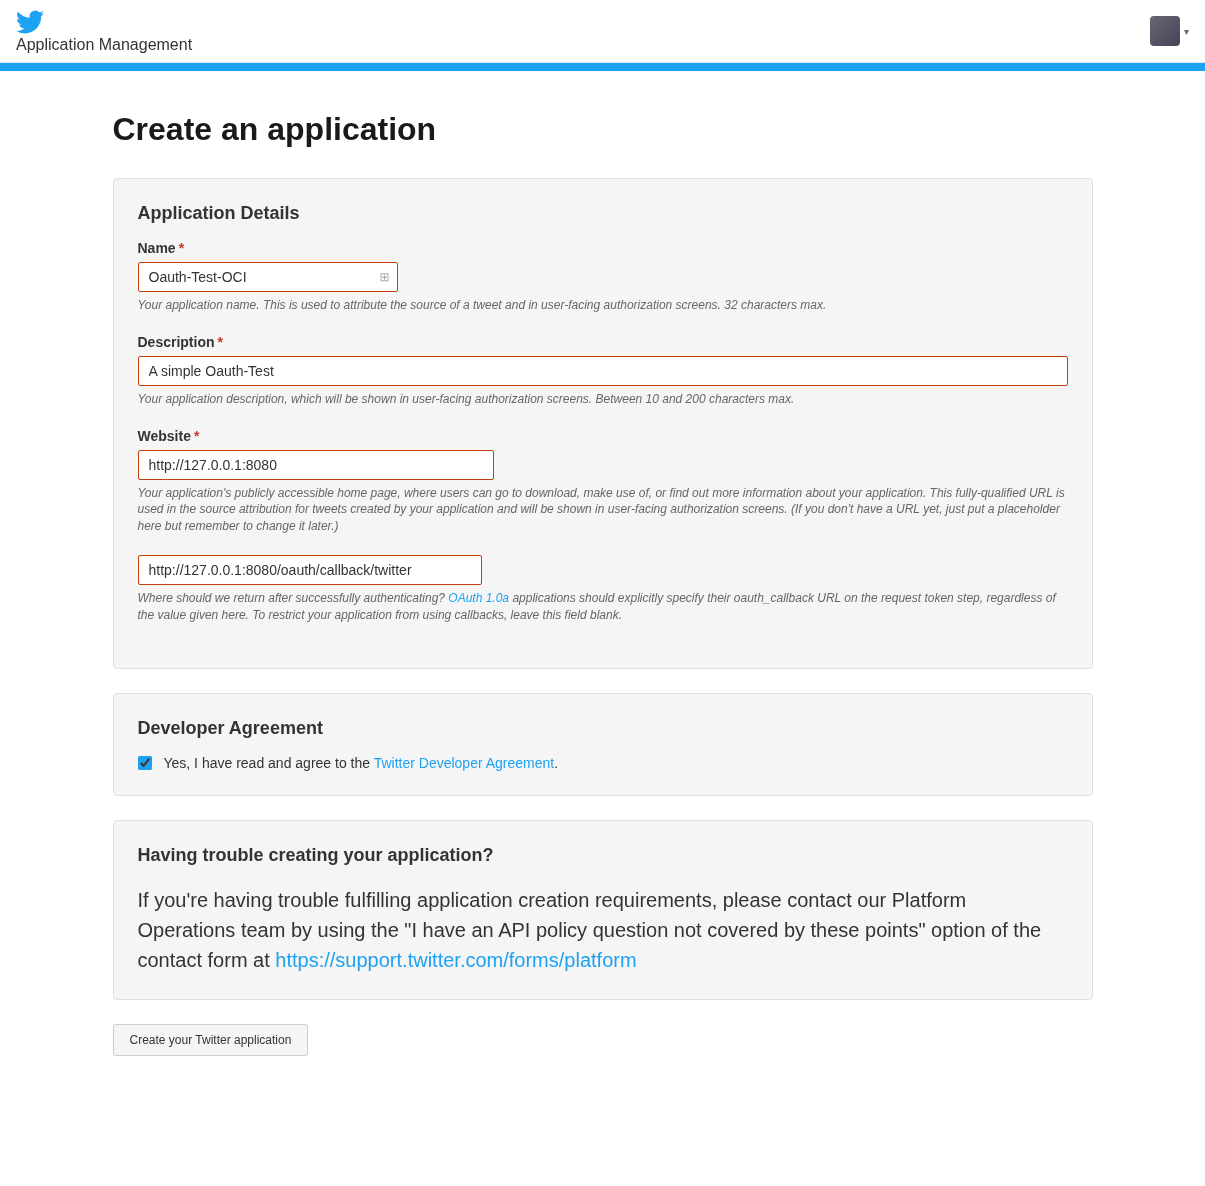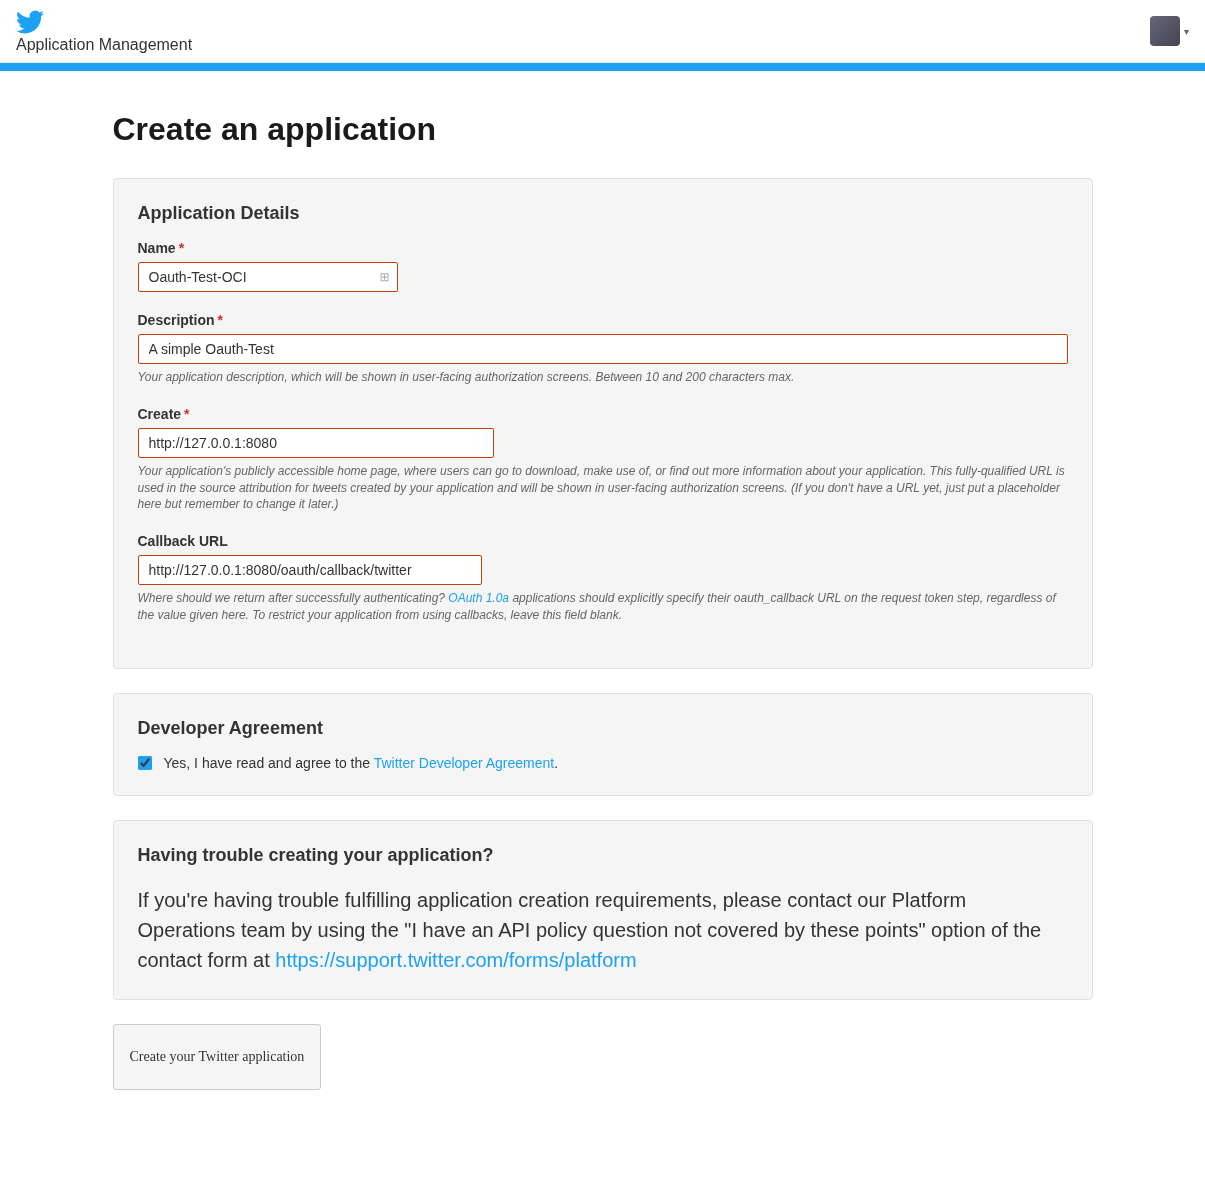--- a/index.html
+++ b/index.html
@@ -204,25 +204,25 @@
     }
 
     
     .submit-section {
       margin-top: 16px;
     }
     .submit-btn {
       background: #f5f5f5;
       border: 1px solid #ccc;
       border-radius: 3px;
-      padding: 24px 16px;
-      font-size: 14px;
+      padding: 8px 16px;
+      font-size: 12px;
       color: #333;
       cursor: pointer;
-      font-family: Liberation Serif, serif;
+      font-family: Liberation Sans, sans-serif;
     }
   </style>
 </head>
 <body>
 
 <header class="header">
   <div class="header-left">
 
     <svg class="twitter-bird" viewBox="0 0 24 24" fill="#1da1f2" xmlns="http://www.w3.org/2000/svg">
       <path d="M23.954 4.569a10 10 0 0 1-2.825.775 4.958 4.958 0 0 0 2.163-2.723 9.99 9.99 0 0 1-3.127 1.195 4.92 4.92 0 0 0-8.384 4.482C7.691 8.094 4.066 6.13 1.64 3.161a4.822 4.822 0 0 0-.666 2.475c0 1.71.87 3.213 2.188 4.096a4.904 4.904 0 0 1-2.228-.616v.061a4.923 4.923 0 0 0 3.946 4.827 4.996 4.996 0 0 1-2.212.085 4.937 4.937 0 0 0 4.604 3.417 9.868 9.868 0 0 1-6.102 2.105c-.39 0-.779-.023-1.17-.067a13.995 13.995 0 0 0 7.557 2.209c9.054 0 13.999-7.496 13.999-13.986 0-.209 0-.42-.015-.63a9.936 9.936 0 0 0 2.46-2.548l-.047-.02z"></path>
@@ -248,44 +248,42 @@
 
     <div class="form-group">
       <div class="field-label">
         <span>Name</span>
         <span class="required-star">*</span>
       </div>
       <div class="name-input-wrapper">
         <input type="text" class="field-input input-name" value="Oauth-Test-OCI" style="">
         <span class="input-icon">⊞</span>
       </div>
+      <p class="field-hint">Your application name. This is used to attribute the source of a tweet and in user-facing authorization screens. 32 characters max.</p>
     </div>
 
     <div class="form-group">
       <div class="field-label">
         <span>Description</span>
         <span class="required-star">*</span>
       </div>
       <input type="text" class="field-input input-description" value="A simple Oauth-Test" style="">
       <p class="field-hint">Your application description, which will be shown in user-facing authorization screens. Between 10 and 200 characters max.</p>
     </div>
 
     <div class="form-group">
       <div class="field-label">
-        <span>Create</span>
+        <span>Website</span>
         <span class="required-star">*</span>
       </div>
       <input type="text" class="field-input input-website" value="http://127.0.0.1:8080" style="">
       <p class="field-hint">Your application's publicly accessible home page, where users can go to download, make use of, or find out more information about your application. This fully-qualified URL is used in the source attribution for tweets created by your application and will be shown in user-facing authorization screens. (If you don't have a URL yet, just put a placeholder here but remember to change it later.)</p>
     </div>
 
     <div class="form-group">
-      <div class="field-label">
-        <span>Callback URL</span>
-      </div>
       <input type="text" class="field-input input-callback" value="http://127.0.0.1:8080/oauth/callback/twitter" style="">
       <p class="field-hint">
         <span>Where should we return after successfully authenticating? </span><a href="#" class="agreement-link">OAuth 1.0a</a><span> applications should explicitly specify their oauth_callback URL on the request token step, regardless of the value given here. To restrict your application from using callbacks, leave this field blank.</span>
       </p>
     </div>
   </div>
 
   <div class="section-box">
     <h2 class="section-title">Developer Agreement</h2>
     <div class="agreement-row">

